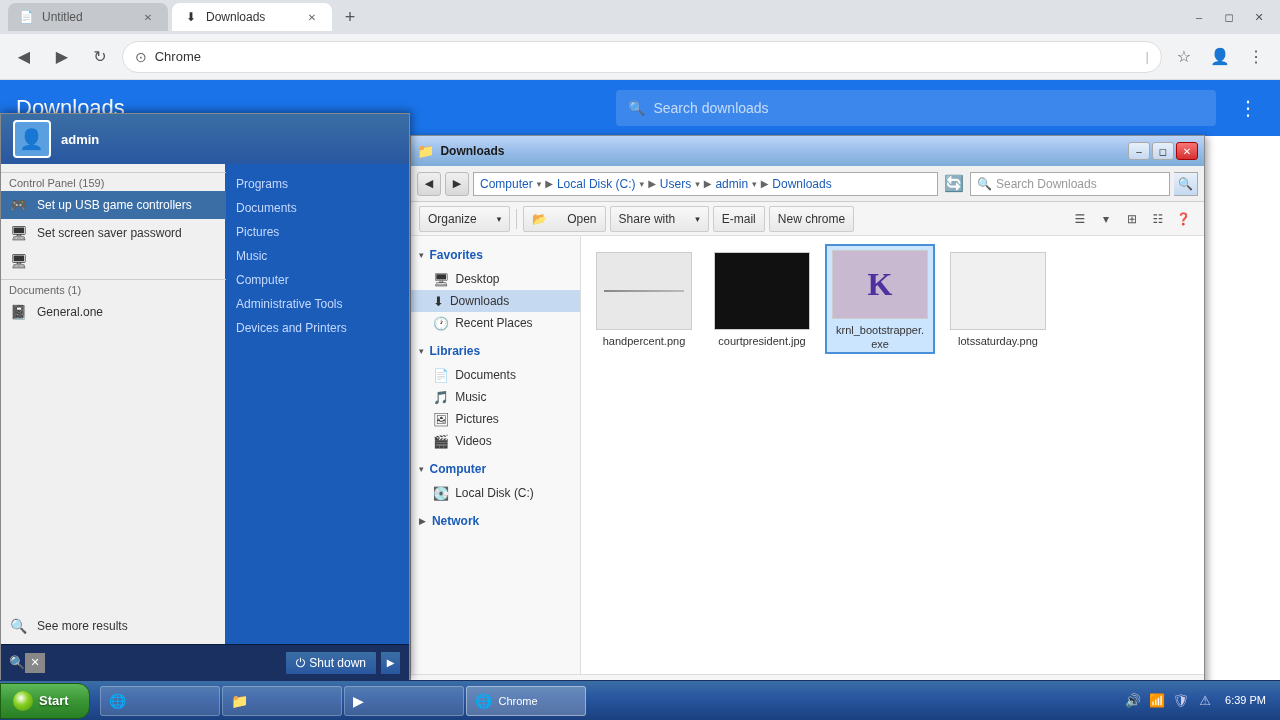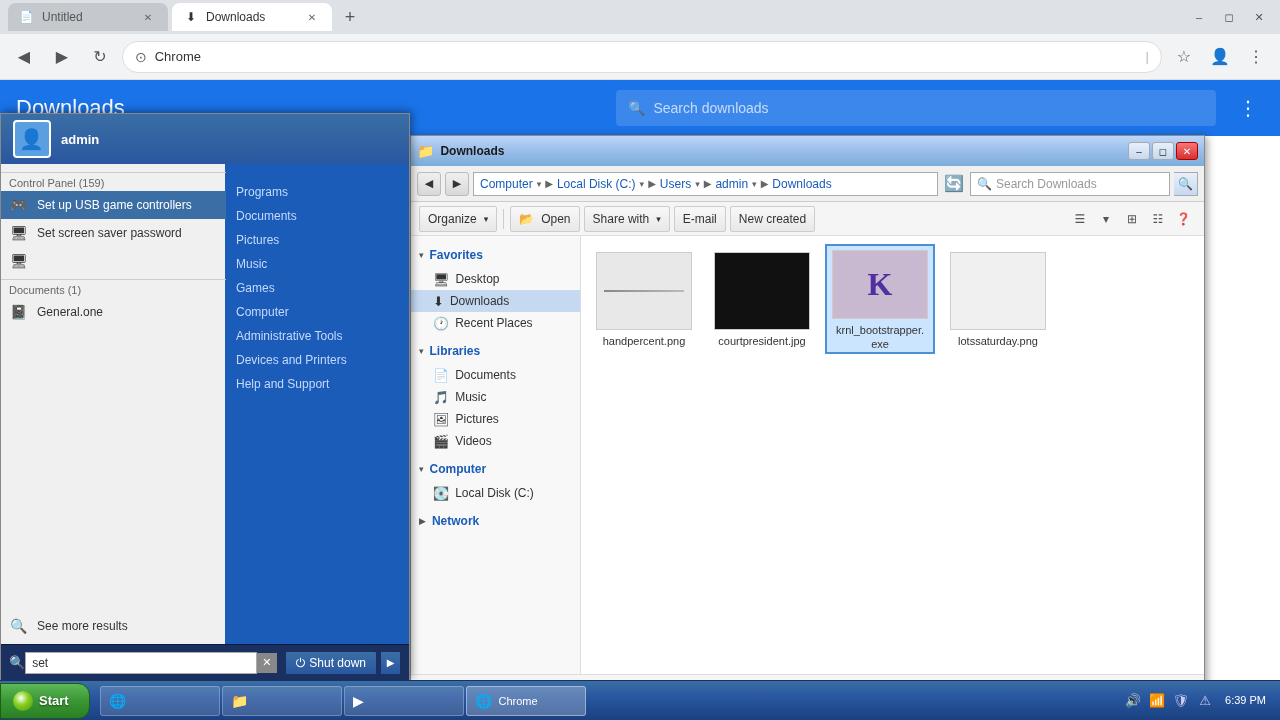--- a/index.html
+++ b/index.html
@@ -59,21 +59,21 @@
     .bc-item { color: #1a5cb8; cursor: pointer; }
     .bc-sep { color: #666; font-size: 10px; margin: 0 2px; }
     .bc-dropdown { font-size: 9px; color: #666; cursor: pointer; margin-left: 2px; }
     .exp-refresh { width: 24px; height: 24px; display: flex; align-items: center; justify-content: center; cursor: pointer; }
     .exp-search { width: 200px; height: 24px; background: #fff; border: 1px solid #aaa; display: flex; align-items: center; padding: 0 6px; gap: 4px; font-size: 12px; color: #999; }
     .exp-search-icon { font-size: 12px; color: #aaa; }
     .exp-search-submit { width: 24px; height: 24px; background: linear-gradient(to bottom, #e8f0fa, #c5d9f1); border: 1px solid #aaa; border-left: none; display: flex; align-items: center; justify-content: center; cursor: pointer; font-size: 12px; color: #555; }
 
     
     .exp-toolbar { height: 34px; background: #f5f5f5; border-bottom: 1px solid #ddd; display: flex; align-items: center; padding: 0 8px; gap: 4px; }
-    .exp-tb-btn { height: 26px; padding: 0 8px; background: linear-gradient(to bottom, #f8f8f8, #e8e8e8); border: 1px solid #ccc; border-radius: 2px; font-size: 12px; color: #333; cursor: pointer; display: flex; align-items: center; gap: 7px; white-space: nowrap; }
+    .exp-tb-btn { height: 26px; padding: 0 8px; background: linear-gradient(to bottom, #f8f8f8, #e8e8e8); border: 1px solid #ccc; border-radius: 2px; font-size: 12px; color: #333; cursor: pointer; display: flex; align-items: center; gap: 20px; white-space: nowrap; }
     .exp-tb-dropdown { font-size: 9px; }
     .exp-tb-sep { width: 1px; height: 20px; background: #ccc; margin: 0 2px; }
     .exp-view-btns { margin-left: auto; display: flex; gap: 2px; }
     .exp-view-btn { width: 24px; height: 24px; display: flex; align-items: center; justify-content: center; font-size: 12px; color: #555; cursor: pointer; border: 1px solid transparent; }
 
     
     .exp-main { flex: 1; display: flex; overflow: hidden; }
 
     
     .exp-sidebar { width: 170px; min-width: 170px; background: #f8f8f8; border-right: 1px solid #ddd; overflow-y: auto; padding: 6px 0; }
@@ -109,21 +109,21 @@
     .tray-icon { width: 20px; height: 20px; display: flex; align-items: center; justify-content: center; font-size: 13px; color: #cce; cursor: pointer; }
     .tray-clock { color: #fff; font-size: 11px; text-align: right; line-height: 1.4; padding: 0 6px; }
 
     
     .start-menu { position: absolute; bottom: 40px; left: 0; width: 410px; background: linear-gradient(to right, #f0f0f0 55%, #1a5cb8 55%); border: 1px solid #888; border-bottom: none; box-shadow: 2px -2px 8px rgba(0,0,0,0.4); }
     .sm-top { height: 50px; background: linear-gradient(to bottom, #3b6ea5, #2957a0); display: flex; align-items: center; padding: 0 12px; gap: 10px; }
     .sm-avatar { width: 38px; height: 38px; background: #5a9fdf; border: 2px solid #fff; border-radius: 4px; display: flex; align-items: center; justify-content: center; font-size: 20px; }
     .sm-username { color: #fff; font-size: 13px; font-weight: bold; }
     .sm-content { display: flex; height: 480px; }
     .sm-left { width: 225px; display: flex; flex-direction: column; padding: 4px 0; overflow-y: auto; }
-    .sm-right { flex: 1; background: #1a5cb8; display: flex; flex-direction: column; padding: 16px 0; }
+    .sm-right { flex: 1; background: #1a5cb8; display: flex; flex-direction: column; padding: 8px 0; }
     .sm-section-label { font-size: 11px; color: #666; padding: 4px 8px 2px; border-top: 1px solid #ccc; margin-top: 4px; }
     .sm-item { height: 28px; display: flex; align-items: center; padding: 0 8px; gap: 8px; cursor: pointer; font-size: 12px; color: #333; }
     .sm-item:hover, .sm-item.selected { background: #3b6ea5; color: #fff; }
     .sm-item.selected { background: #3b6ea5; color: #fff; }
     .sm-item-icon { width: 20px; height: 20px; display: flex; align-items: center; justify-content: center; font-size: 14px; flex-shrink: 0; }
     .sm-item-label { flex: 1; }
     .sm-right-item { height: 24px; display: flex; align-items: center; padding: 0 10px; gap: 6px; cursor: pointer; font-size: 12px; color: #c5d9ff; }
     .sm-bottom { height: 36px; background: #1a3060; display: flex; align-items: center; padding: 0 8px; gap: 8px; border-top: 1px solid #0a1a40; }
     .sm-search { flex: 1; display: flex; align-items: center; }
     .sm-search-icon { font-size: 13px; color: #aaa; }
@@ -248,21 +248,21 @@
         <span>Open</span>
       </div>
       <div class="exp-tb-btn">
         <span>Share with</span>
         <span class="exp-tb-dropdown">▾</span>
       </div>
       <div class="exp-tb-btn">
         <span>E-mail</span>
       </div>
       <div class="exp-tb-btn">
-        <span>New created</span>
+        <span>New chrome</span>
       </div>
       <div class="exp-view-btns">
         <div class="exp-view-btn">☰</div>
         <div class="exp-view-btn">▾</div>
         <div class="exp-view-btn">⊞</div>
         <div class="exp-view-btn">☷</div>
         <div class="exp-view-btn">❓</div>
       </div>
     </div>
 
@@ -405,31 +405,28 @@
         <div class="sm-item">
           <div class="sm-item-icon">🔍</div>
           <div class="sm-item-label">See more results</div>
         </div>
       </div>
       <div class="sm-right">
         <div class="sm-right-item">Programs</div>
         <div class="sm-right-item">Documents</div>
         <div class="sm-right-item">Pictures</div>
         <div class="sm-right-item">Music</div>
-        <div class="sm-right-item">Games</div>
         <div class="sm-right-item">Computer</div>
         <div class="sm-right-item">Administrative Tools</div>
         <div class="sm-right-item">Devices and Printers</div>
-        <div class="sm-right-item">Help and Support</div>
       </div>
     </div>
     <div class="sm-bottom">
       <div class="sm-search">
         <span class="sm-search-icon">🔍</span>
-        <input class="sm-search-input" value="set" type="text" style="">
         <button class="sm-search-clear">✕</button>
       </div>
       <div class="sm-shutdown">
         <div class="sm-shutdown-btn">
           <span>⏻</span>
           <span>Shut down</span>
         </div>
         <div class="sm-shutdown-more">▶</div>
       </div>
     </div>

